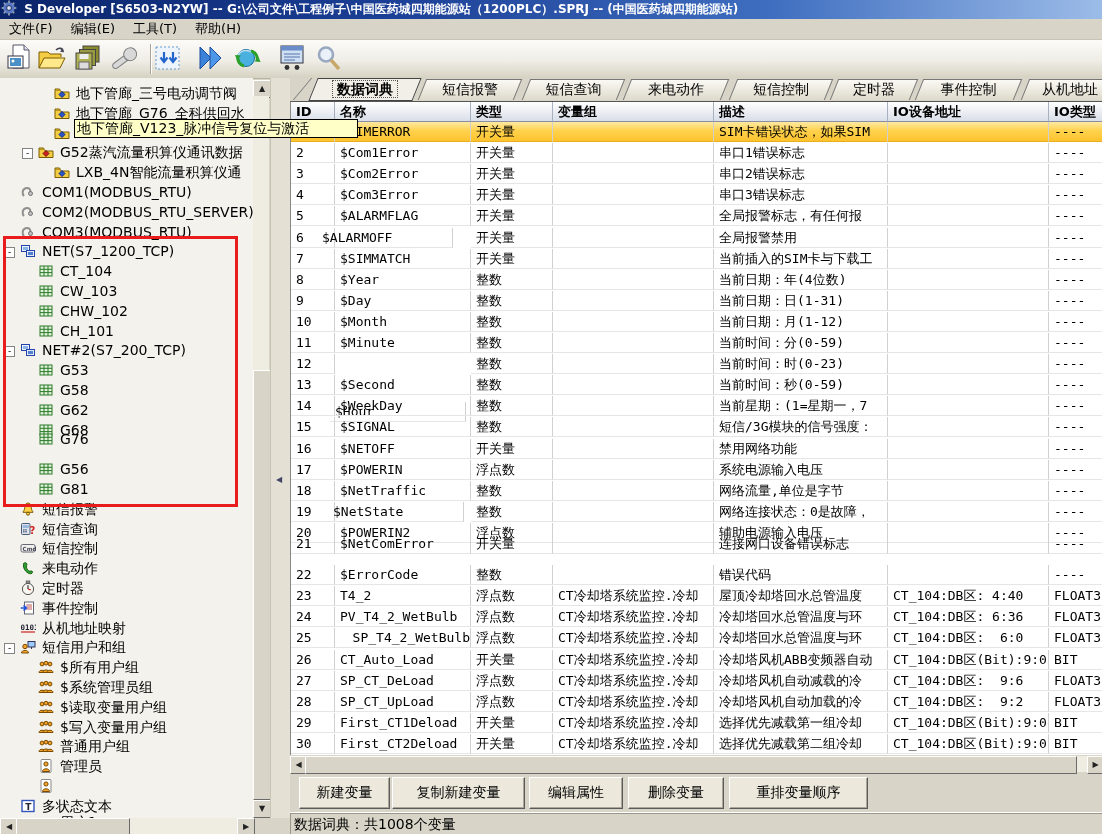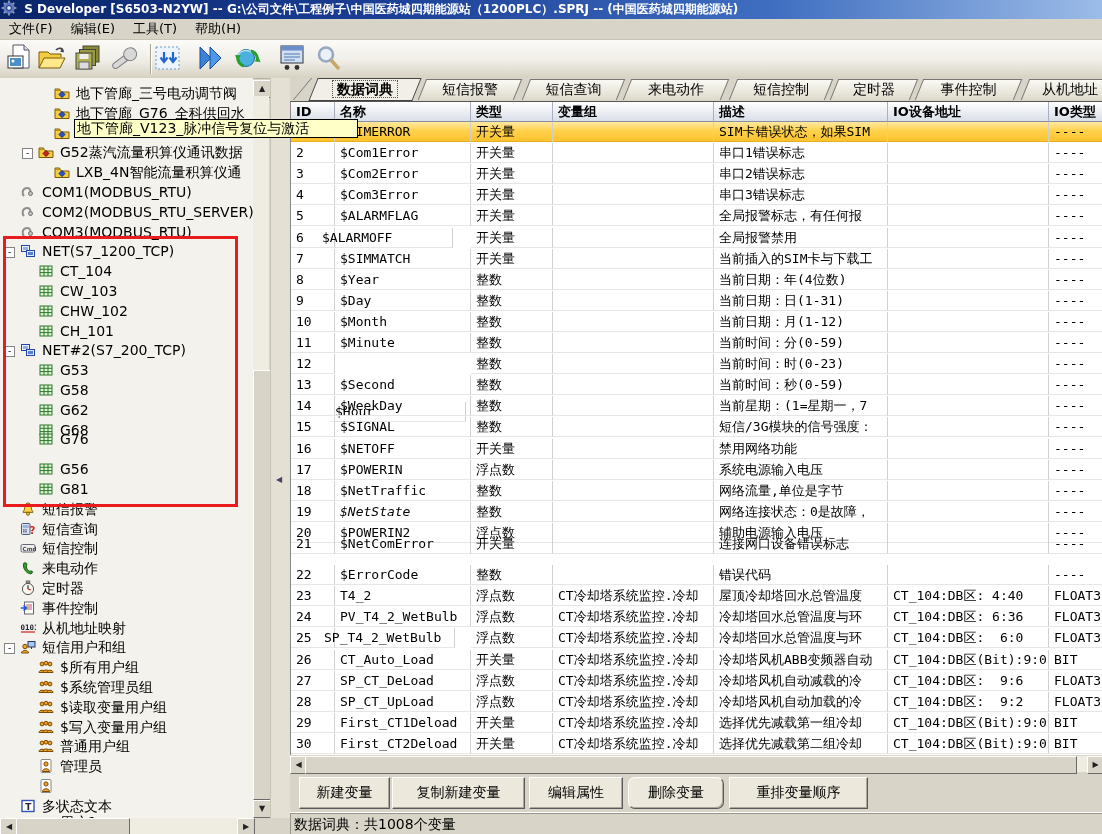--- a/index.html
+++ b/index.html
@@ -728,21 +728,21 @@
           <div class="td" style="left: 0px; width: 44px;">18</div>
           <div class="td" style="left: 44px; width: 136px;">$NetTraffic</div>
           <div class="td" style="left: 180px; width: 82px;">整数</div>
           <div class="td" style="left: 262px; width: 161px;"></div>
           <div class="td" style="left: 423px; width: 174px;">网络流量,单位是字节</div>
           <div class="td" style="left: 597px; width: 161px;"></div>
           <div class="td" style="left: 758px; width: 54px;">----</div>
         </div>
         <div class="tr" style="top: 379.8px;">
           <div class="td" style="left: 0px; width: 44px;">19</div>
-          <div class="td" style="left: 44px; width: 136px; font-style: italic;">$NetState</div>
+          <div class="td" style="left: 37px; width: 136px;">$NetState</div>
           <div class="td" style="left: 180px; width: 82px;">整数</div>
           <div class="td" style="left: 262px; width: 161px;"></div>
           <div class="td" style="left: 423px; width: 174px;">网络连接状态：0是故障，</div>
           <div class="td" style="left: 597px; width: 161px;"></div>
           <div class="td" style="left: 758px; width: 54px;">----</div>
         </div>
         <div class="tr" style="top: 400.9px;">
           <div class="td" style="left: 0px; width: 44px;">20</div>
           <div class="td" style="left: 44px; width: 136px;">$POWERIN2</div>
           <div class="td" style="left: 180px; width: 82px;">浮点数</div>
@@ -782,21 +782,21 @@
           <div class="td" style="left: 0px; width: 44px;">24</div>
           <div class="td" style="left: 44px; width: 136px;">PV_T4_2_WetBulb</div>
           <div class="td" style="left: 180px; width: 82px;">浮点数</div>
           <div class="td" style="left: 262px; width: 161px;">CT冷却塔系统监控.冷却</div>
           <div class="td" style="left: 423px; width: 174px;">冷却塔回水总管温度与环</div>
           <div class="td" style="left: 597px; width: 161px;">CT_104:DB区: 6:36</div>
           <div class="td" style="left: 758px; width: 54px;">FLOAT32</div>
         </div>
         <div class="tr" style="top: 506.4px;">
           <div class="td" style="left: 0px; width: 44px;">25</div>
-          <div class="td" style="left: 28px; width: 136px;">SP_T4_2_WetBulb</div>
+          <div class="td" style="left: 44px; width: 136px; text-align: right;">SP_T4_2_WetBulb</div>
           <div class="td" style="left: 180px; width: 82px;">浮点数</div>
           <div class="td" style="left: 262px; width: 161px;">CT冷却塔系统监控.冷却</div>
           <div class="td" style="left: 423px; width: 174px;">冷却塔回水总管温度与环</div>
           <div class="td" style="left: 597px; width: 161px;">CT_104:DB区:  6:0</div>
           <div class="td" style="left: 758px; width: 54px;">FLOAT32</div>
         </div>
         <div class="tr" style="top: 527.5px; padding-left: 47px;">
           <div class="td" style="left: 0px; width: 44px;">26</div>
           <div class="td" style="left: 44px; width: 136px;">CT_Auto_Load</div>
           <div class="td" style="left: 180px; width: 82px;">开关量</div>
@@ -847,20 +847,20 @@
       <div class="sb-btn" style="left:0;top:0;width:15px;height:16px;line-height:15px;">◀</div>
       <div class="sb-track" style="left:15px;top:0;width:782px;height:16px;"></div>
       <div class="sb-thumb" style="left:15px;top:0;width:770px;height:16px;"></div>
       <div class="sb-btn" style="left:797px;top:0;width:15px;height:16px;line-height:15px;">▶</div>
     </div>
 
     <div class="btnrow">
         <div class="abtn" style="left: 9px; width: 89px;">新建变量</div>
         <div class="abtn" style="left: 102px; width: 131px;">复制新建变量</div>
         <div class="abtn" style="left: 239px; width: 92px;">编辑属性</div>
-        <div class="abtn" style="left: 338px; width: 94px; border-radius: 7px;">删除变量</div>
+        <div class="abtn" style="left: 338px; width: 94px;">删除变量</div>
         <div class="abtn" style="left: 439px; width: 137px;">重排变量顺序</div>
       </div>
     <div class="statusbar">
       <span>数据词典：共1008个变量</span>
     </div>
   </div>
 </div>
 
 </body></html>

